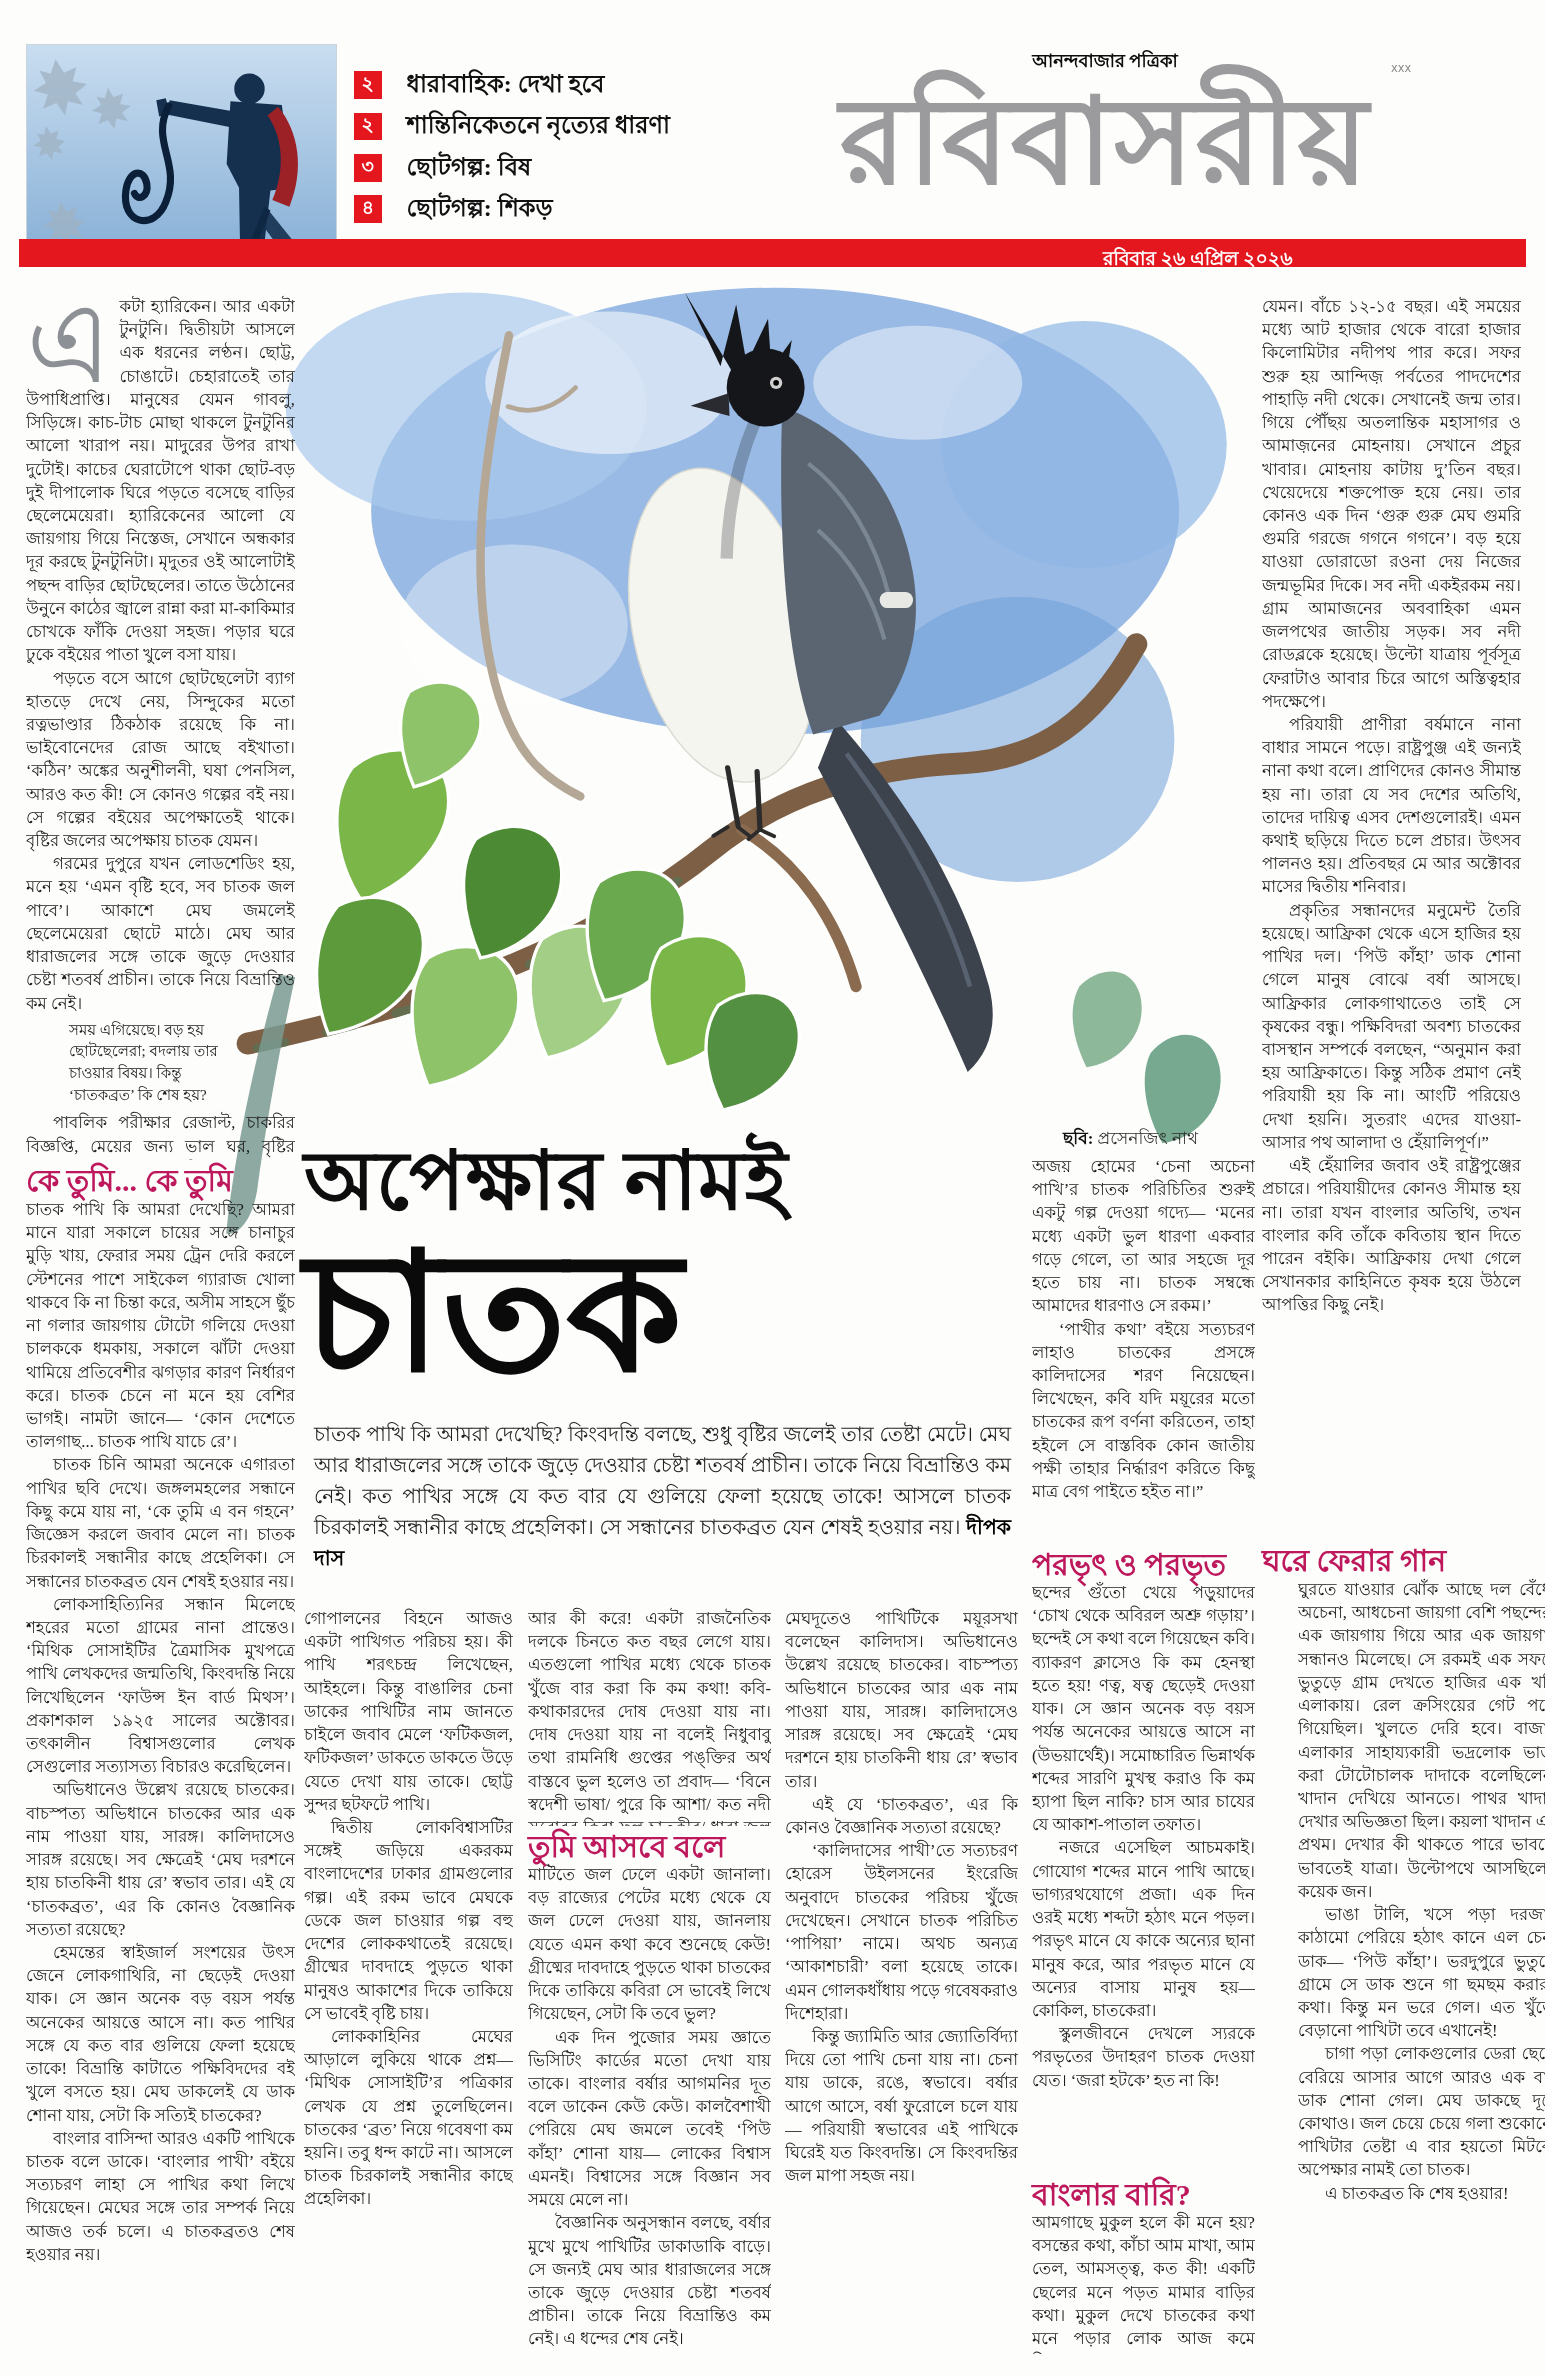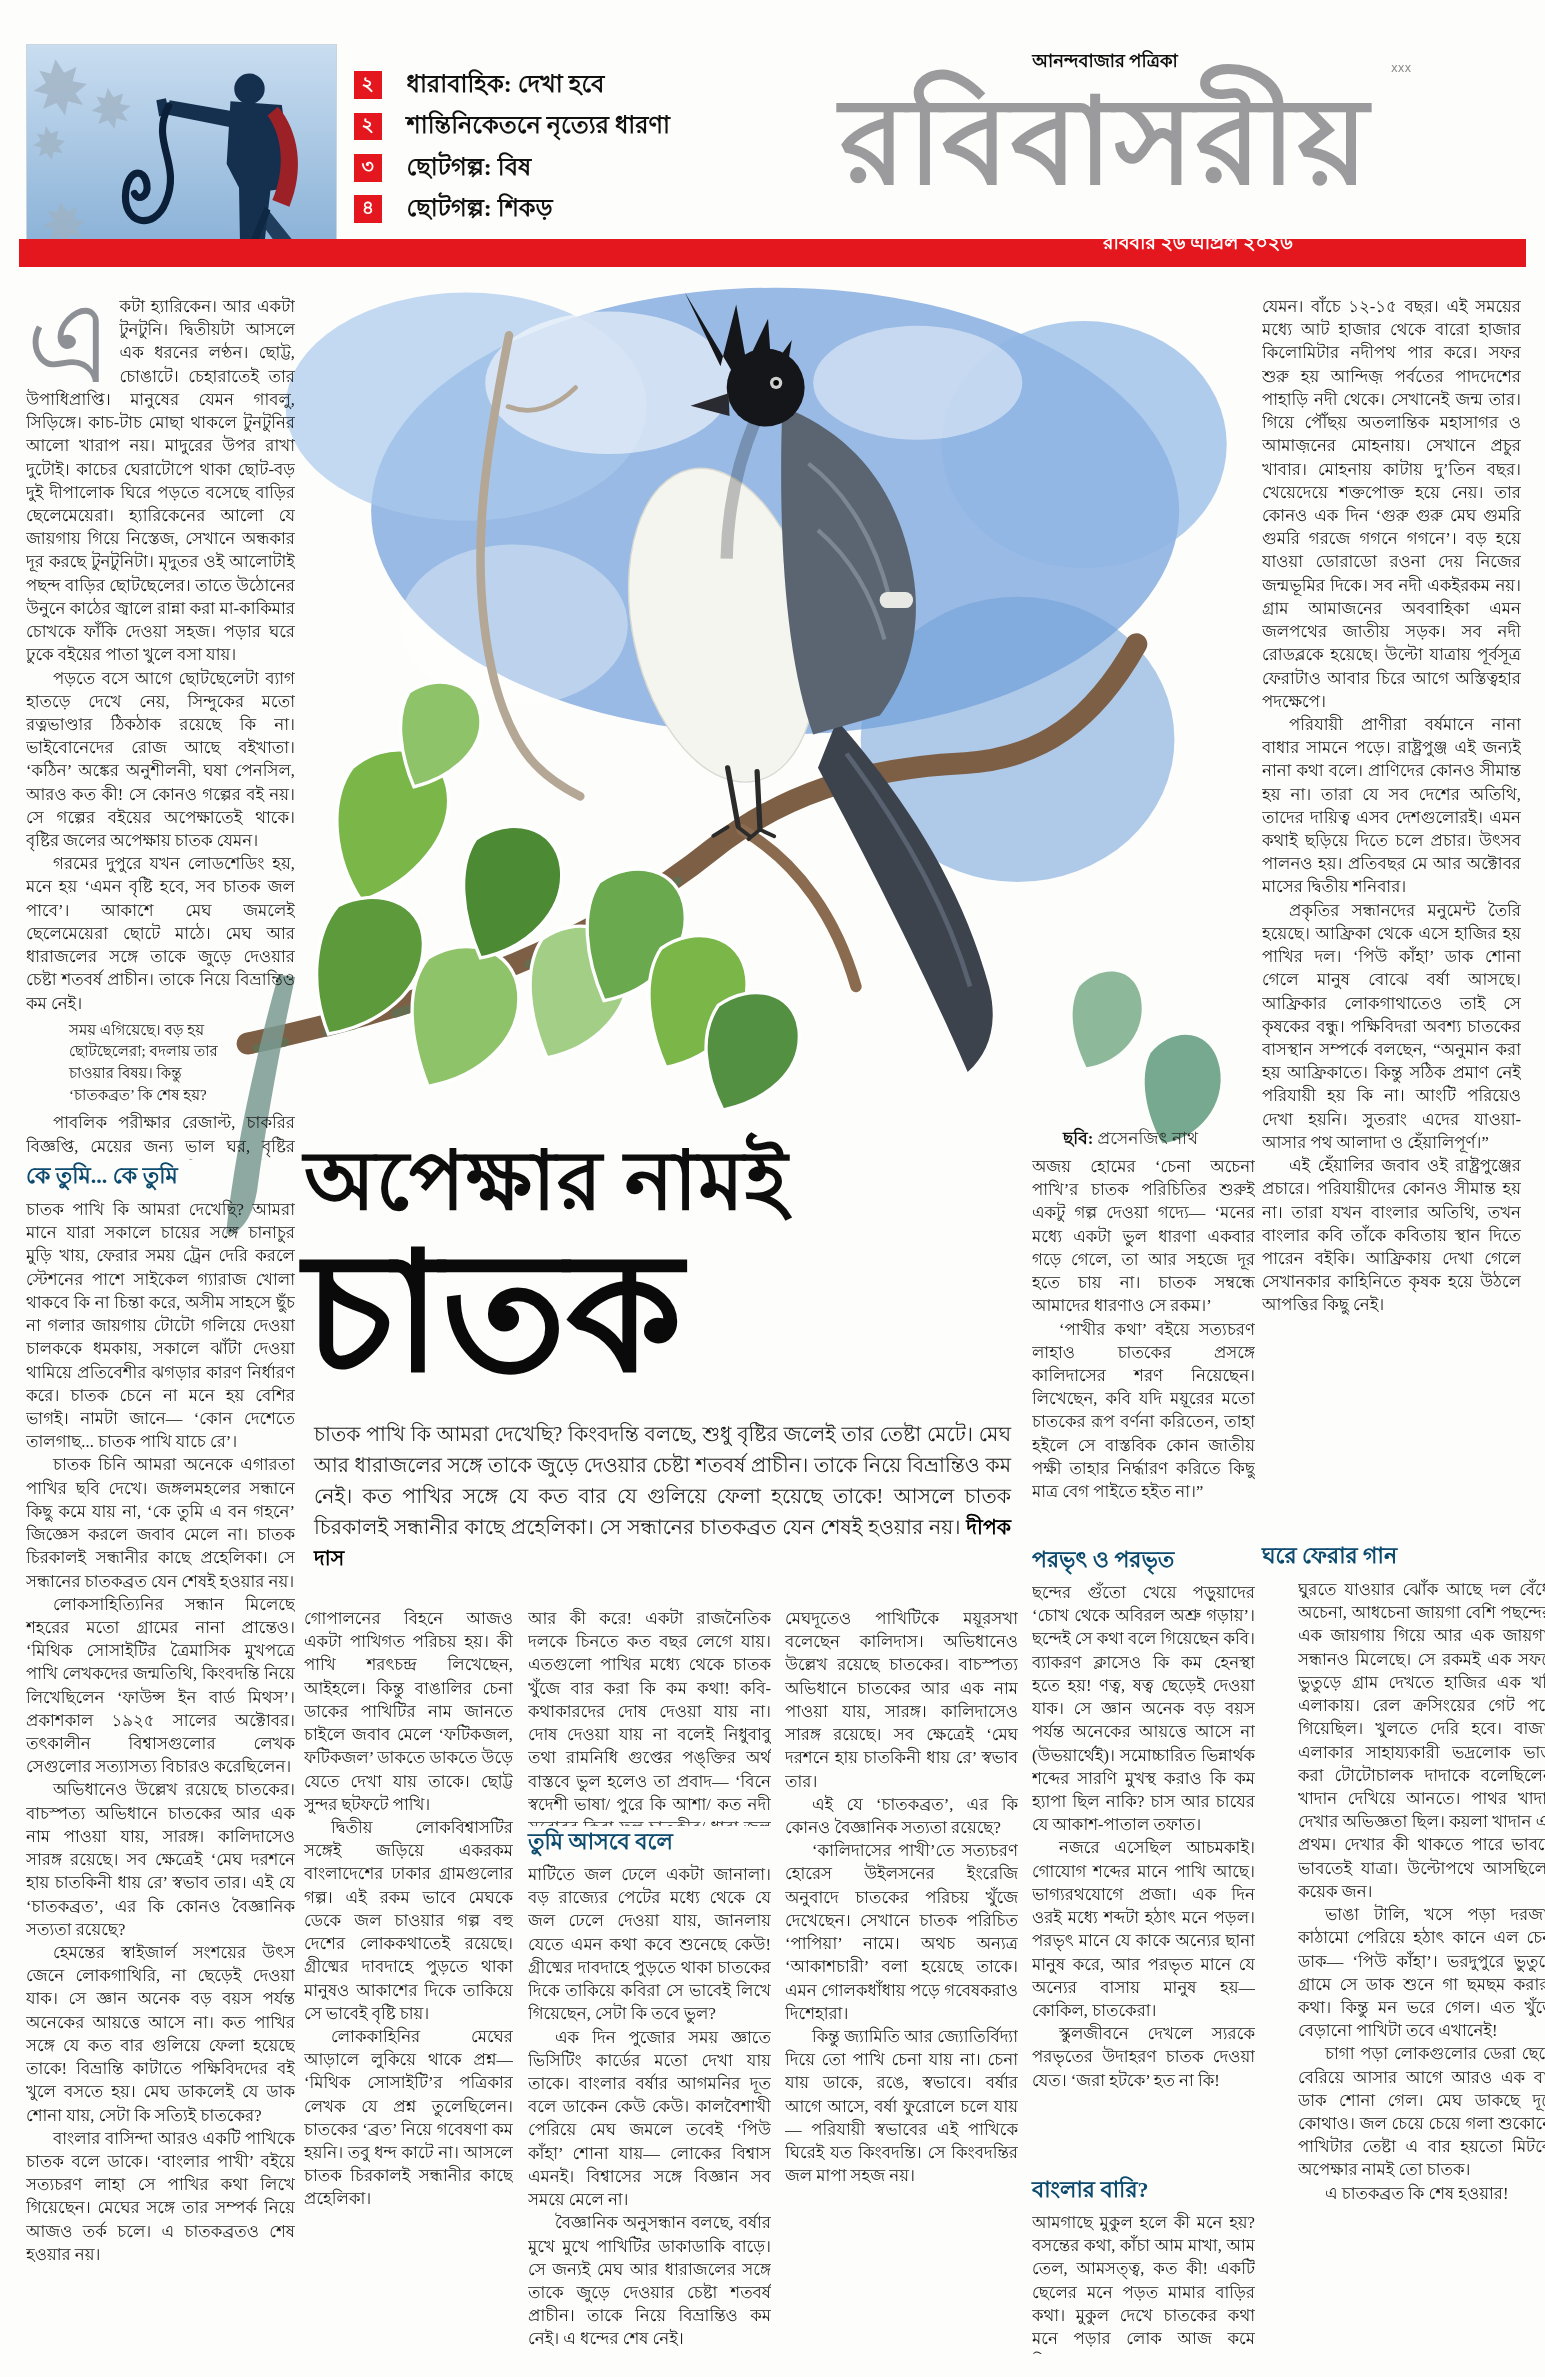--- a/index.html
+++ b/index.html
@@ -13,32 +13,32 @@
   .toc-num{width:27.6px;height:27.6px;background:#e4161e;color:#fff;font-weight:bold;font-size:19px;
            display:flex;align-items:center;justify-content:center;flex:0 0 27.6px;}
   .toc-label{font-size:24px;font-weight:bold;color:#111;margin-left:25px;white-space:nowrap;
              font-family:"Liberation Serif",serif;}
   .masthead{left:808px;top:47px;width:594px;text-align:center;}
   .paper-name{font-size:18px;font-weight:bold;color:#0d0d0d;font-family:"Liberation Serif",serif;}
   .supp-title{font-size:120px;line-height:1.05;font-weight:bold;color:#9b9b9d;
               font-family:"Liberation Serif",serif;letter-spacing:1.9px;margin-top:1.9px;}
   .corner-mark{left:1391px;top:61px;font-size:11.4px;color:#8b8b8b;}
   .red-bar{left:19px;top:239px;width:1507px;height:27.6px;background:#e4161e;}
-  .dateline{left:1103px;top:229px;height:27.6px;line-height:27.6px;font-size:19px;font-weight:bold;
+  .dateline{left:1103px;top:245px;height:27.6px;line-height:27.6px;font-size:19px;font-weight:bold;
             color:#ffffff;font-family:"Liberation Serif",serif;text-align:center;}
   
   .col{overflow:hidden;z-index:2;}
   .para{font-size:16.6px;line-height:1.40;text-align:justify;text-indent:27px;margin:0;color:#1c1c1c;
         font-family:"Liberation Serif",serif;}
   .para.first{text-indent:0;}
   .dropcap{float:left;font-size:113px;line-height:0.76;color:#8d9196;padding:5.7px 7.6px 0 0;
            font-weight:500;}
   .poem{font-size:15px;line-height:1.45;padding-left:43px;margin:4.8px 0;
         font-family:"Liberation Serif",serif;}
-  .col-subhead{font-size:22px;font-weight:bold;color:#0c4a6e;line-height:1.1;z-index:3;
+  .col-subhead{font-size:30px;font-weight:bold;color:#be185d;line-height:1.1;z-index:3;
                font-family:"Liberation Serif",serif;}
   .headline-block{left:304px;top:1139px;width:713px;z-index:3;}
   .hl1{font-size:82px;font-weight:600;color:#0d0d0d;line-height:1.05;letter-spacing:1px;
        font-family:"Liberation Serif",serif;}
   .hl2{font-size:166px;font-weight:800;color:#0a0a0a;line-height:0.95;margin-top:10.5px;
        font-family:"Liberation Serif",serif;}
   .standfirst{left:314px;top:1419px;width:697px;z-index:3;}
   .standfirst p{font-size:20.4px;line-height:1.52;text-align:justify;color:#222;margin:0;
                 font-family:"Liberation Serif",serif;}
   .sf-byline{font-weight:bold;color:#000;}

